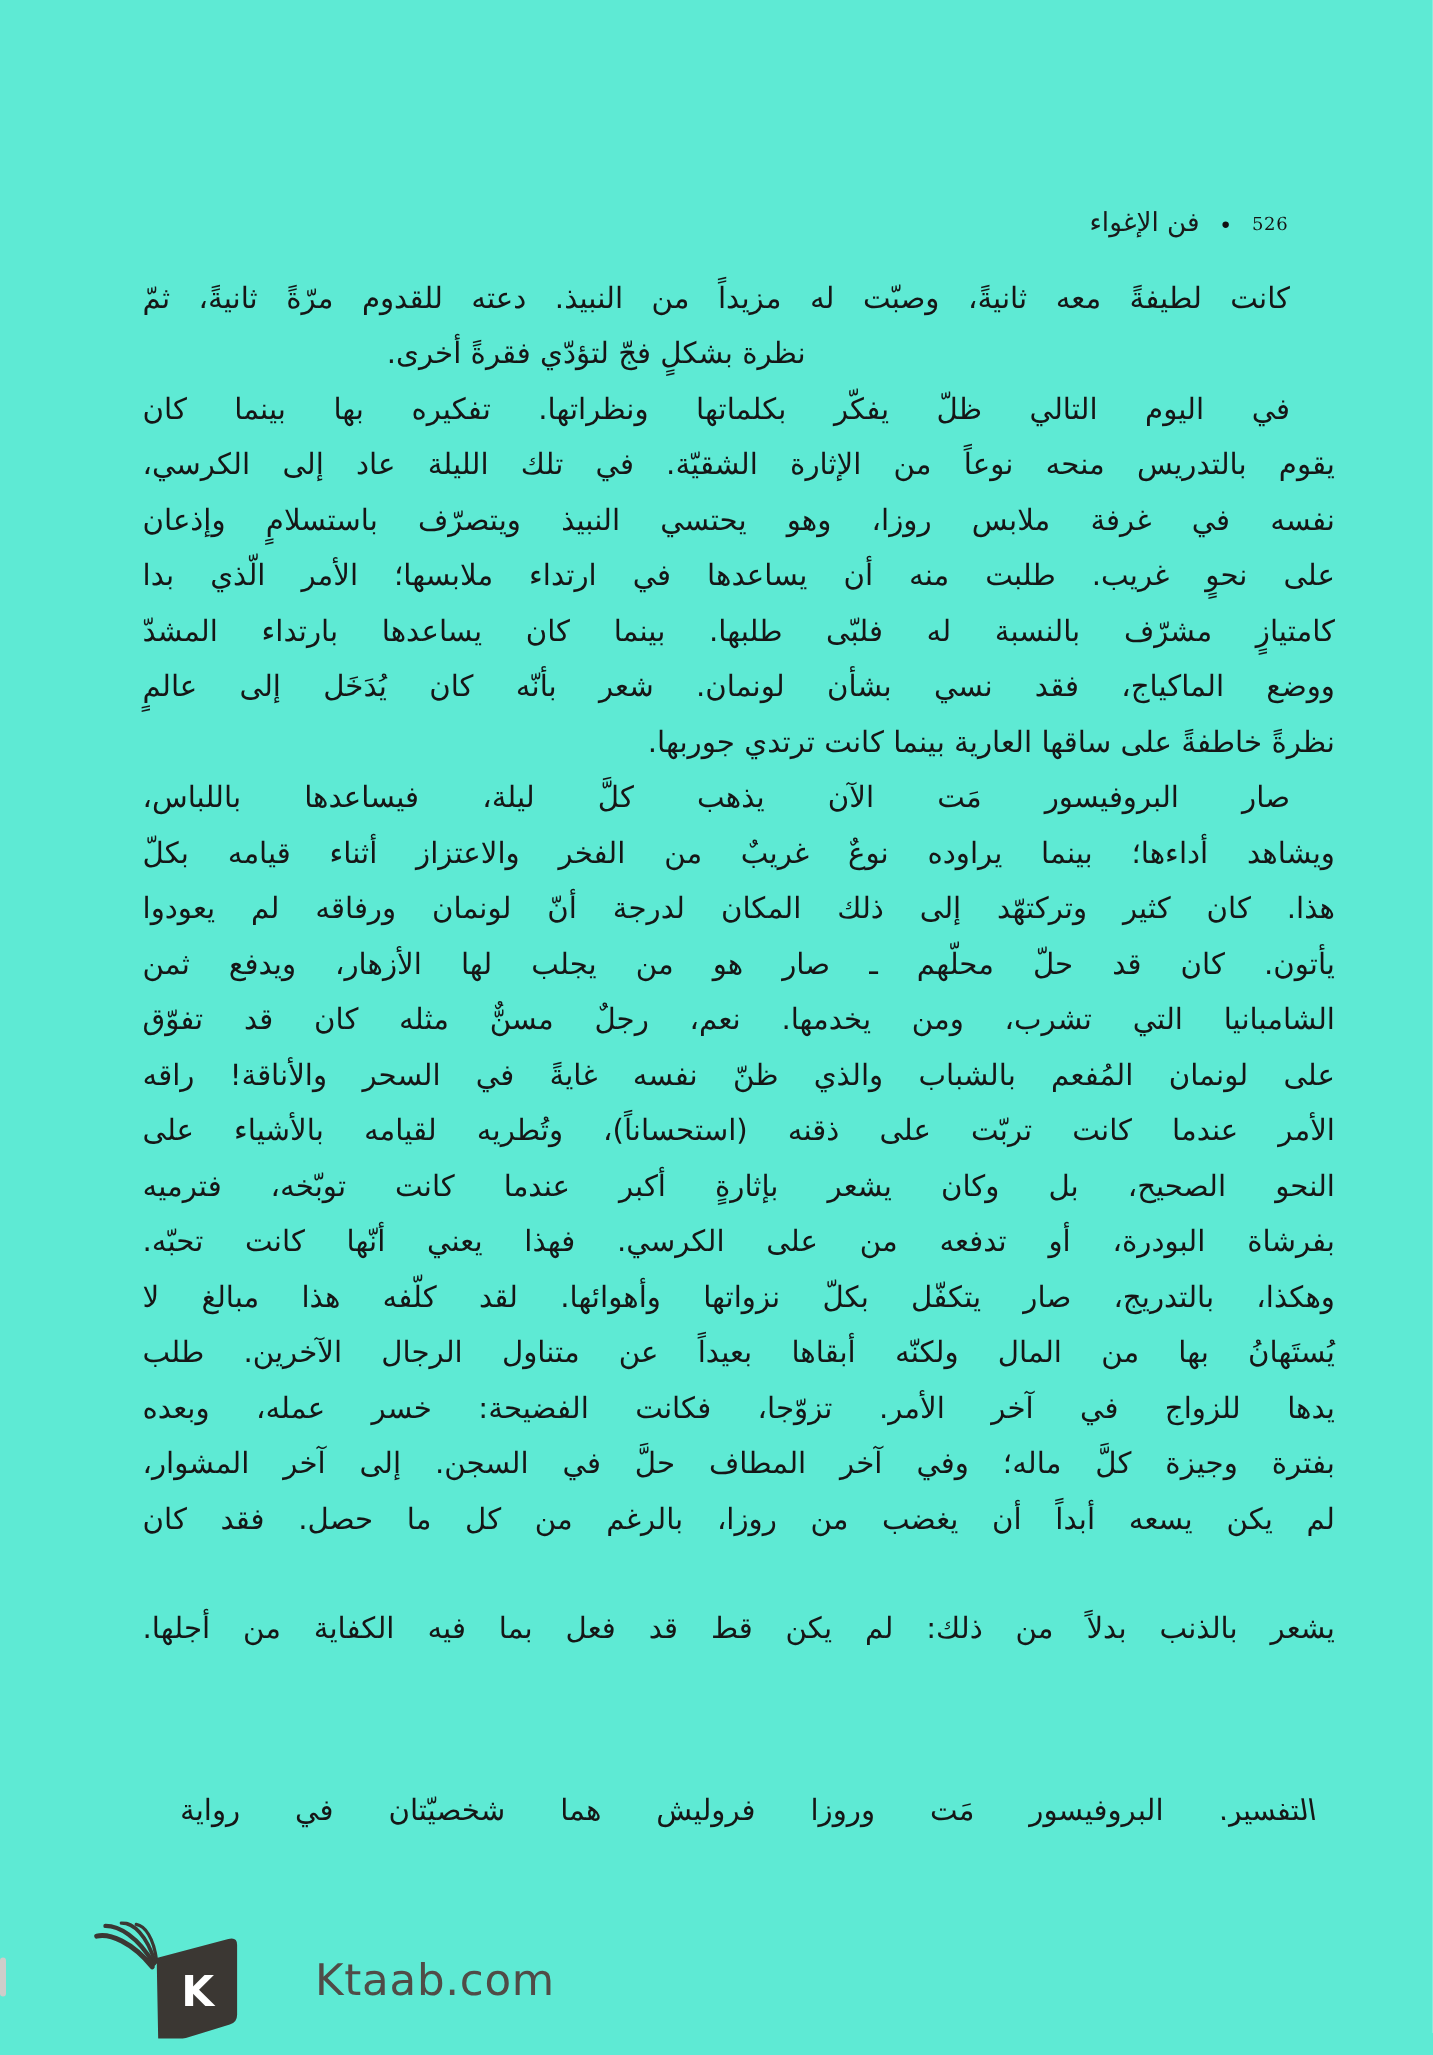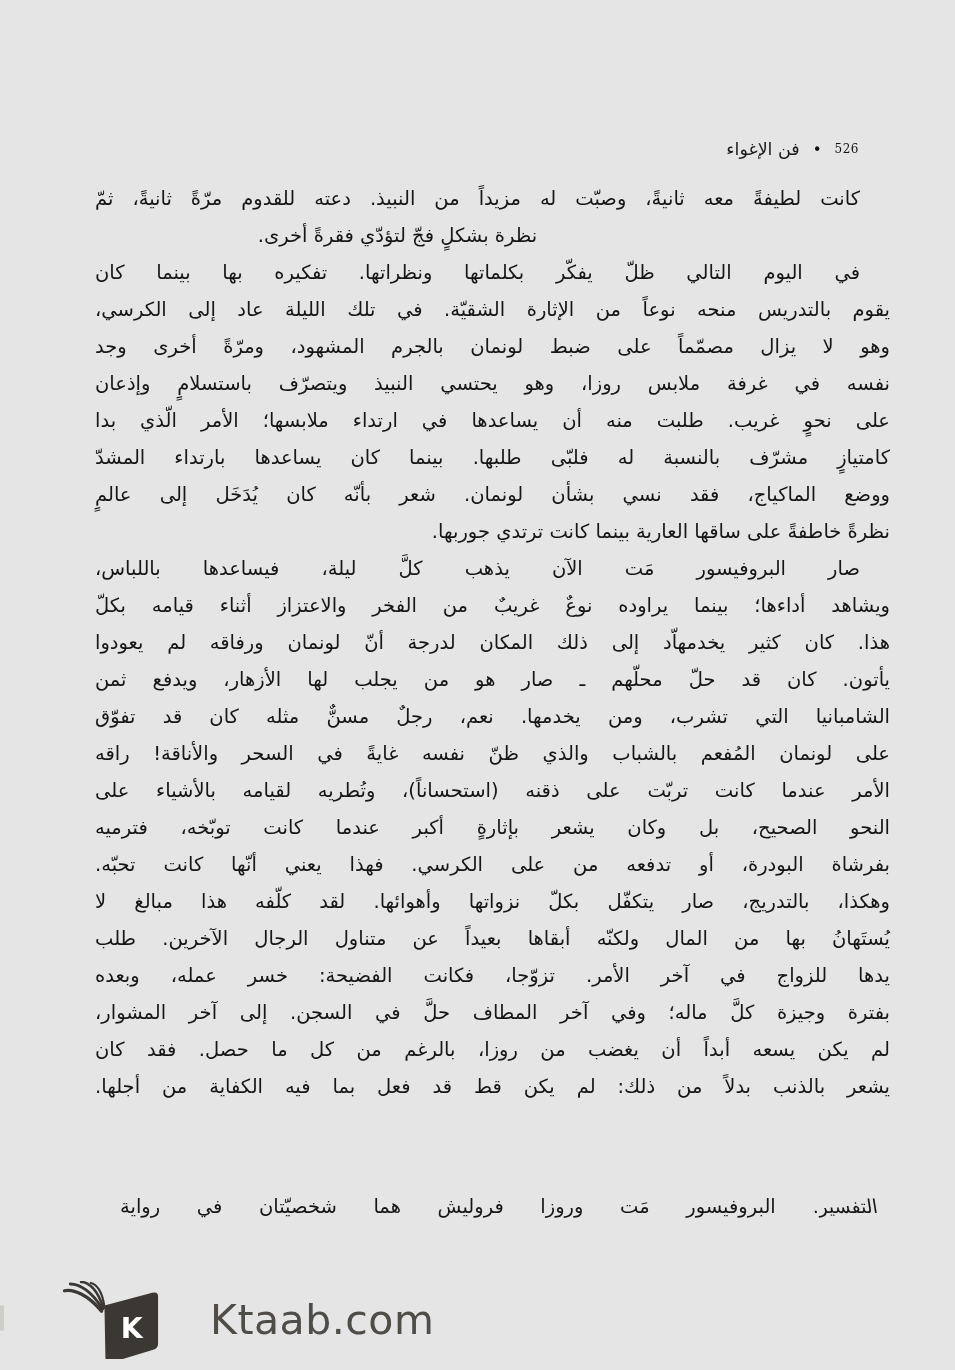--- a/index.html
+++ b/index.html
@@ -1,20 +1,20 @@
 <!DOCTYPE html>
 <html lang="ar"><head>
 <meta charset="utf-8">
 <style>
   html,body{margin:0;padding:0;}
   body{
     width:955px;height:1370px;background:#ffffff;position:relative;
     font-family:"DejaVu Sans",sans-serif;color:#161616;overflow:hidden;
   }
-  .page{position:absolute;inset:0;background:#e5e5e5;}
+  .page{position:absolute;inset:0;background:#5eead4;}
 
   
   .page-header{
     position:absolute;top:134px;right:96px;height:30px;
     display:flex;flex-direction:row;align-items:center;gap:13px;
     direction:ltr;
   }
   .book-title{font-size:17.5px;color:#1a1a1a;}
   .header-bullet{font-size:15px;line-height:1;position:relative;top:1px;color:#111;}
   .page-number{font-family:"DejaVu Serif",serif;font-size:12px;color:#141414;letter-spacing:.5px;}
@@ -24,21 +24,21 @@
     position:absolute;top:180px;left:95px;right:65px;
     direction:rtl;
   }
   .line{
     height:37px;line-height:37px;font-size:19.5px;
     text-align:justify;text-align-last:justify;
     white-space:nowrap;overflow:visible;
   }
   .line.indent{padding-right:30px;}
   .line.l-right{text-align-last:right;}
-  .line.l-justify{text-align-last:justify;}
+  .line.l-justify{text-align-last:justify;margin-top:36px;}
   .line.l-center{text-align-last:center;padding-right:240px;padding-left:50px;}
 
   
   .footnote{
     position:absolute;top:1188px;left:95px;right:65px;margin:0;
     direction:rtl;height:37px;line-height:37px;font-size:19.5px;
     text-align:justify;text-align-last:justify;
     padding-right:12px;padding-left:25px;
   }
   .footnote .lead{
@@ -46,21 +46,21 @@
     font-size:19px;
   }
 
   
   .watermark{
     position:absolute;top:1280px;left:58px;height:80px;
     display:flex;align-items:center;gap:24px;direction:ltr;
   }
   .logo-icon{display:block;}
   .brand-text{
-    font-family:"DejaVu Sans",sans-serif;font-size:41px;font-weight:400;
+    font-family:"DejaVu Sans",sans-serif;font-size:29px;font-weight:400;
     color:#504c47;letter-spacing:.5px;
   }
   .scan-artifact{
     position:absolute;left:0;top:1305px;width:4px;height:26px;
     background:#cfcdca;border-radius:2px;
   }
 </style>
 </head>
 <body>
 
@@ -70,29 +70,28 @@
     <span class="book-title">فن الإغواء</span>
     <span class="header-bullet">•</span>
     <span class="page-number">526</span>
   </header>
 
   <main class="page-body" id="body-block">
       <div class="line indent">كانت لطيفةً معه ثانيةً، وصبّت له مزيداً من النبيذ. دعته للقدوم مرّةً ثانيةً، ثمّ</div>
       <div class="line l-center">نظرة بشكلٍ فجّ لتؤدّي فقرةً أخرى.</div>
       <div class="line indent">في اليوم التالي ظلّ يفكّر بكلماتها ونظراتها. تفكيره بها بينما كان</div>
       <div class="line">يقوم بالتدريس منحه نوعاً من الإثارة الشقيّة. في تلك الليلة عاد إلى الكرسي،</div>
-      <div class="line">وهو لا يزال مصمّماً على ضبط لونمان بالجرم المشهود، ومرّةً أخرى وجد</div>
       <div class="line">نفسه في غرفة ملابس روزا، وهو يحتسي النبيذ ويتصرّف باستسلامٍ وإذعان</div>
       <div class="line">على نحوٍ غريب. طلبت منه أن يساعدها في ارتداء ملابسها؛ الأمر الّذي بدا</div>
       <div class="line">كامتيازٍ مشرّف بالنسبة له فلبّى طلبها. بينما كان يساعدها بارتداء المشدّ</div>
       <div class="line">ووضع الماكياج، فقد نسي بشأن لونمان. شعر بأنّه كان يُدَخَل إلى عالمٍ</div>
       <div class="line l-right">نظرةً خاطفةً على ساقها العارية بينما كانت ترتدي جوربها.</div>
       <div class="line indent">صار البروفيسور مَت الآن يذهب كلَّ ليلة، فيساعدها باللباس،</div>
       <div class="line">ويشاهد أداءها؛ بينما يراوده نوعٌ غريبٌ من الفخر والاعتزاز أثناء قيامه بكلّ</div>
-      <div class="line">هذا. كان كثير يخدمهاّد إلى ذلك المكان لدرجة أنّ لونمان ورفاقه لم يعودوا</div>
+      <div class="line">هذا. كان كثير وتركتهّد إلى ذلك المكان لدرجة أنّ لونمان ورفاقه لم يعودوا</div>
       <div class="line">يأتون. كان قد حلّ محلّهم ـ صار هو من يجلب لها الأزهار، ويدفع ثمن</div>
       <div class="line">الشامبانيا التي تشرب، ومن يخدمها. نعم، رجلٌ مسنٌّ مثله كان قد تفوّق</div>
       <div class="line">على لونمان المُفعم بالشباب والذي ظنّ نفسه غايةً في السحر والأناقة! راقه</div>
       <div class="line">الأمر عندما كانت تربّت على ذقنه (استحساناً)، وتُطريه لقيامه بالأشياء على</div>
       <div class="line">النحو الصحيح، بل وكان يشعر بإثارةٍ أكبر عندما كانت توبّخه، فترميه</div>
       <div class="line">بفرشاة البودرة، أو تدفعه من على الكرسي. فهذا يعني أنّها كانت تحبّه.</div>
       <div class="line">وهكذا، بالتدريج، صار يتكفّل بكلّ نزواتها وأهوائها. لقد كلّفه هذا مبالغ لا</div>
       <div class="line">يُستَهانُ بها من المال ولكنّه أبقاها بعيداً عن متناول الرجال الآخرين. طلب</div>
       <div class="line">يدها للزواج في آخر الأمر. تزوّجا، فكانت الفضيحة: خسر عمله، وبعده</div>
       <div class="line">بفترة وجيزة كلَّ ماله؛ وفي آخر المطاف حلَّ في السجن. إلى آخر المشوار،</div>

